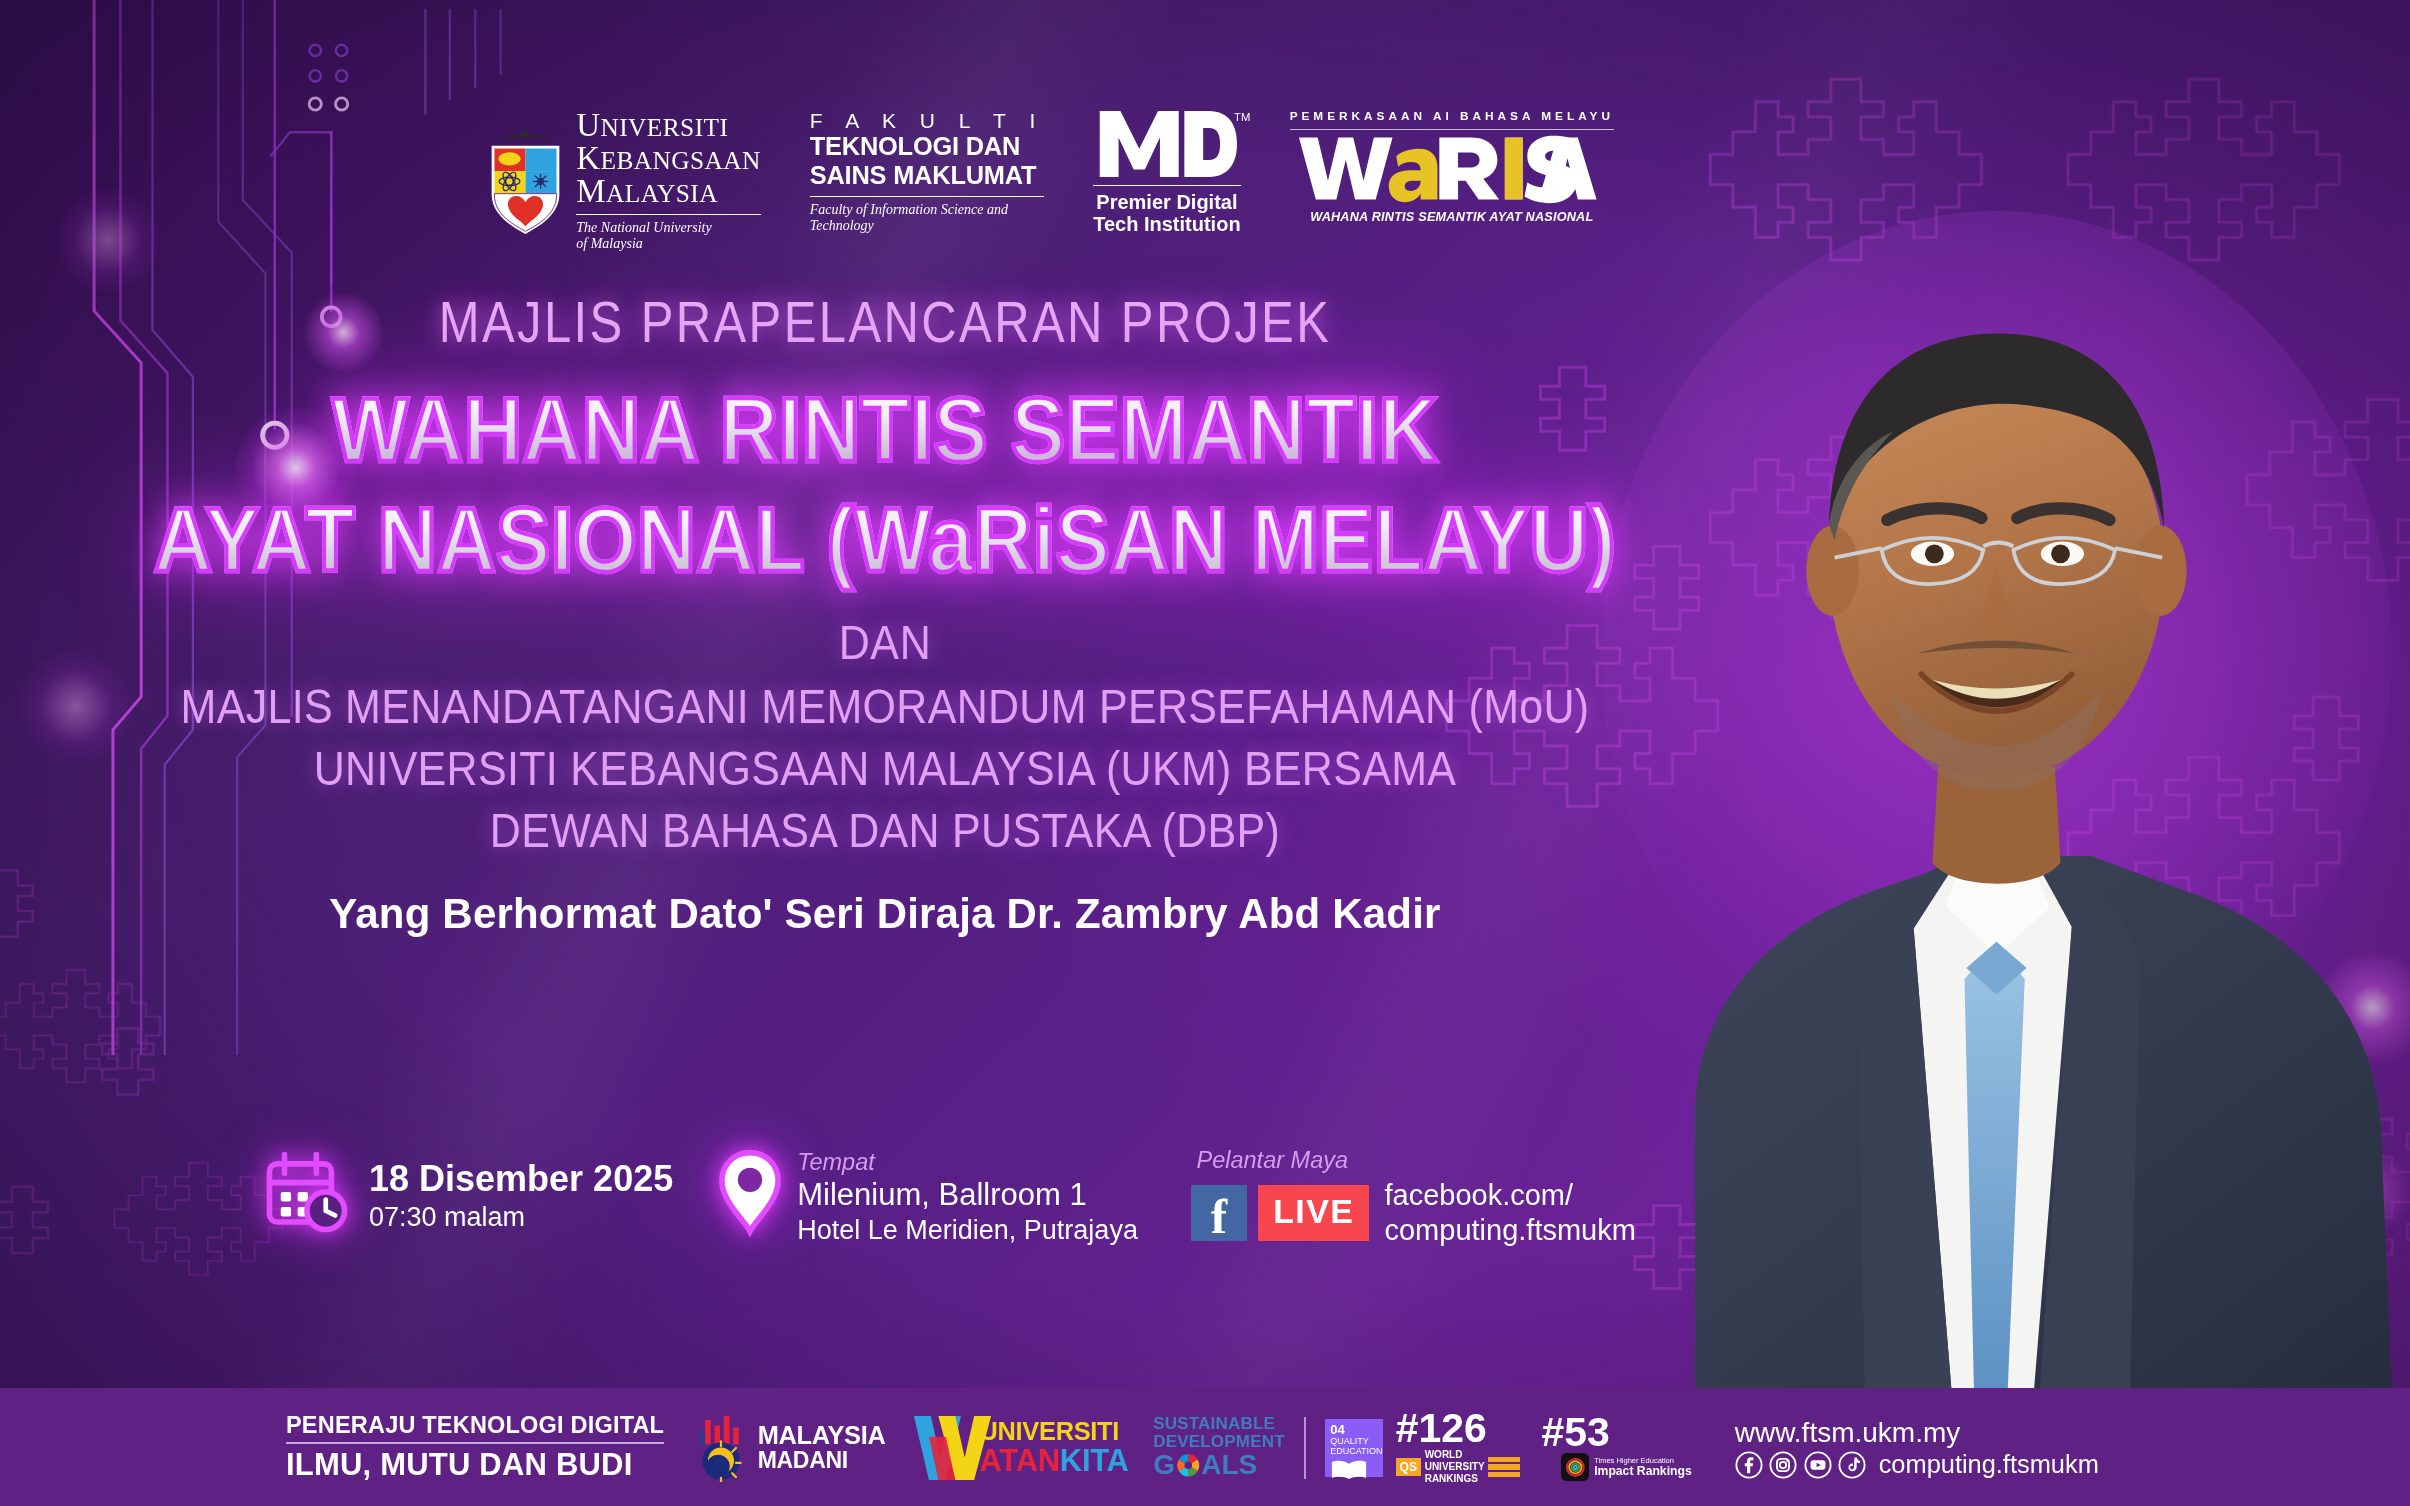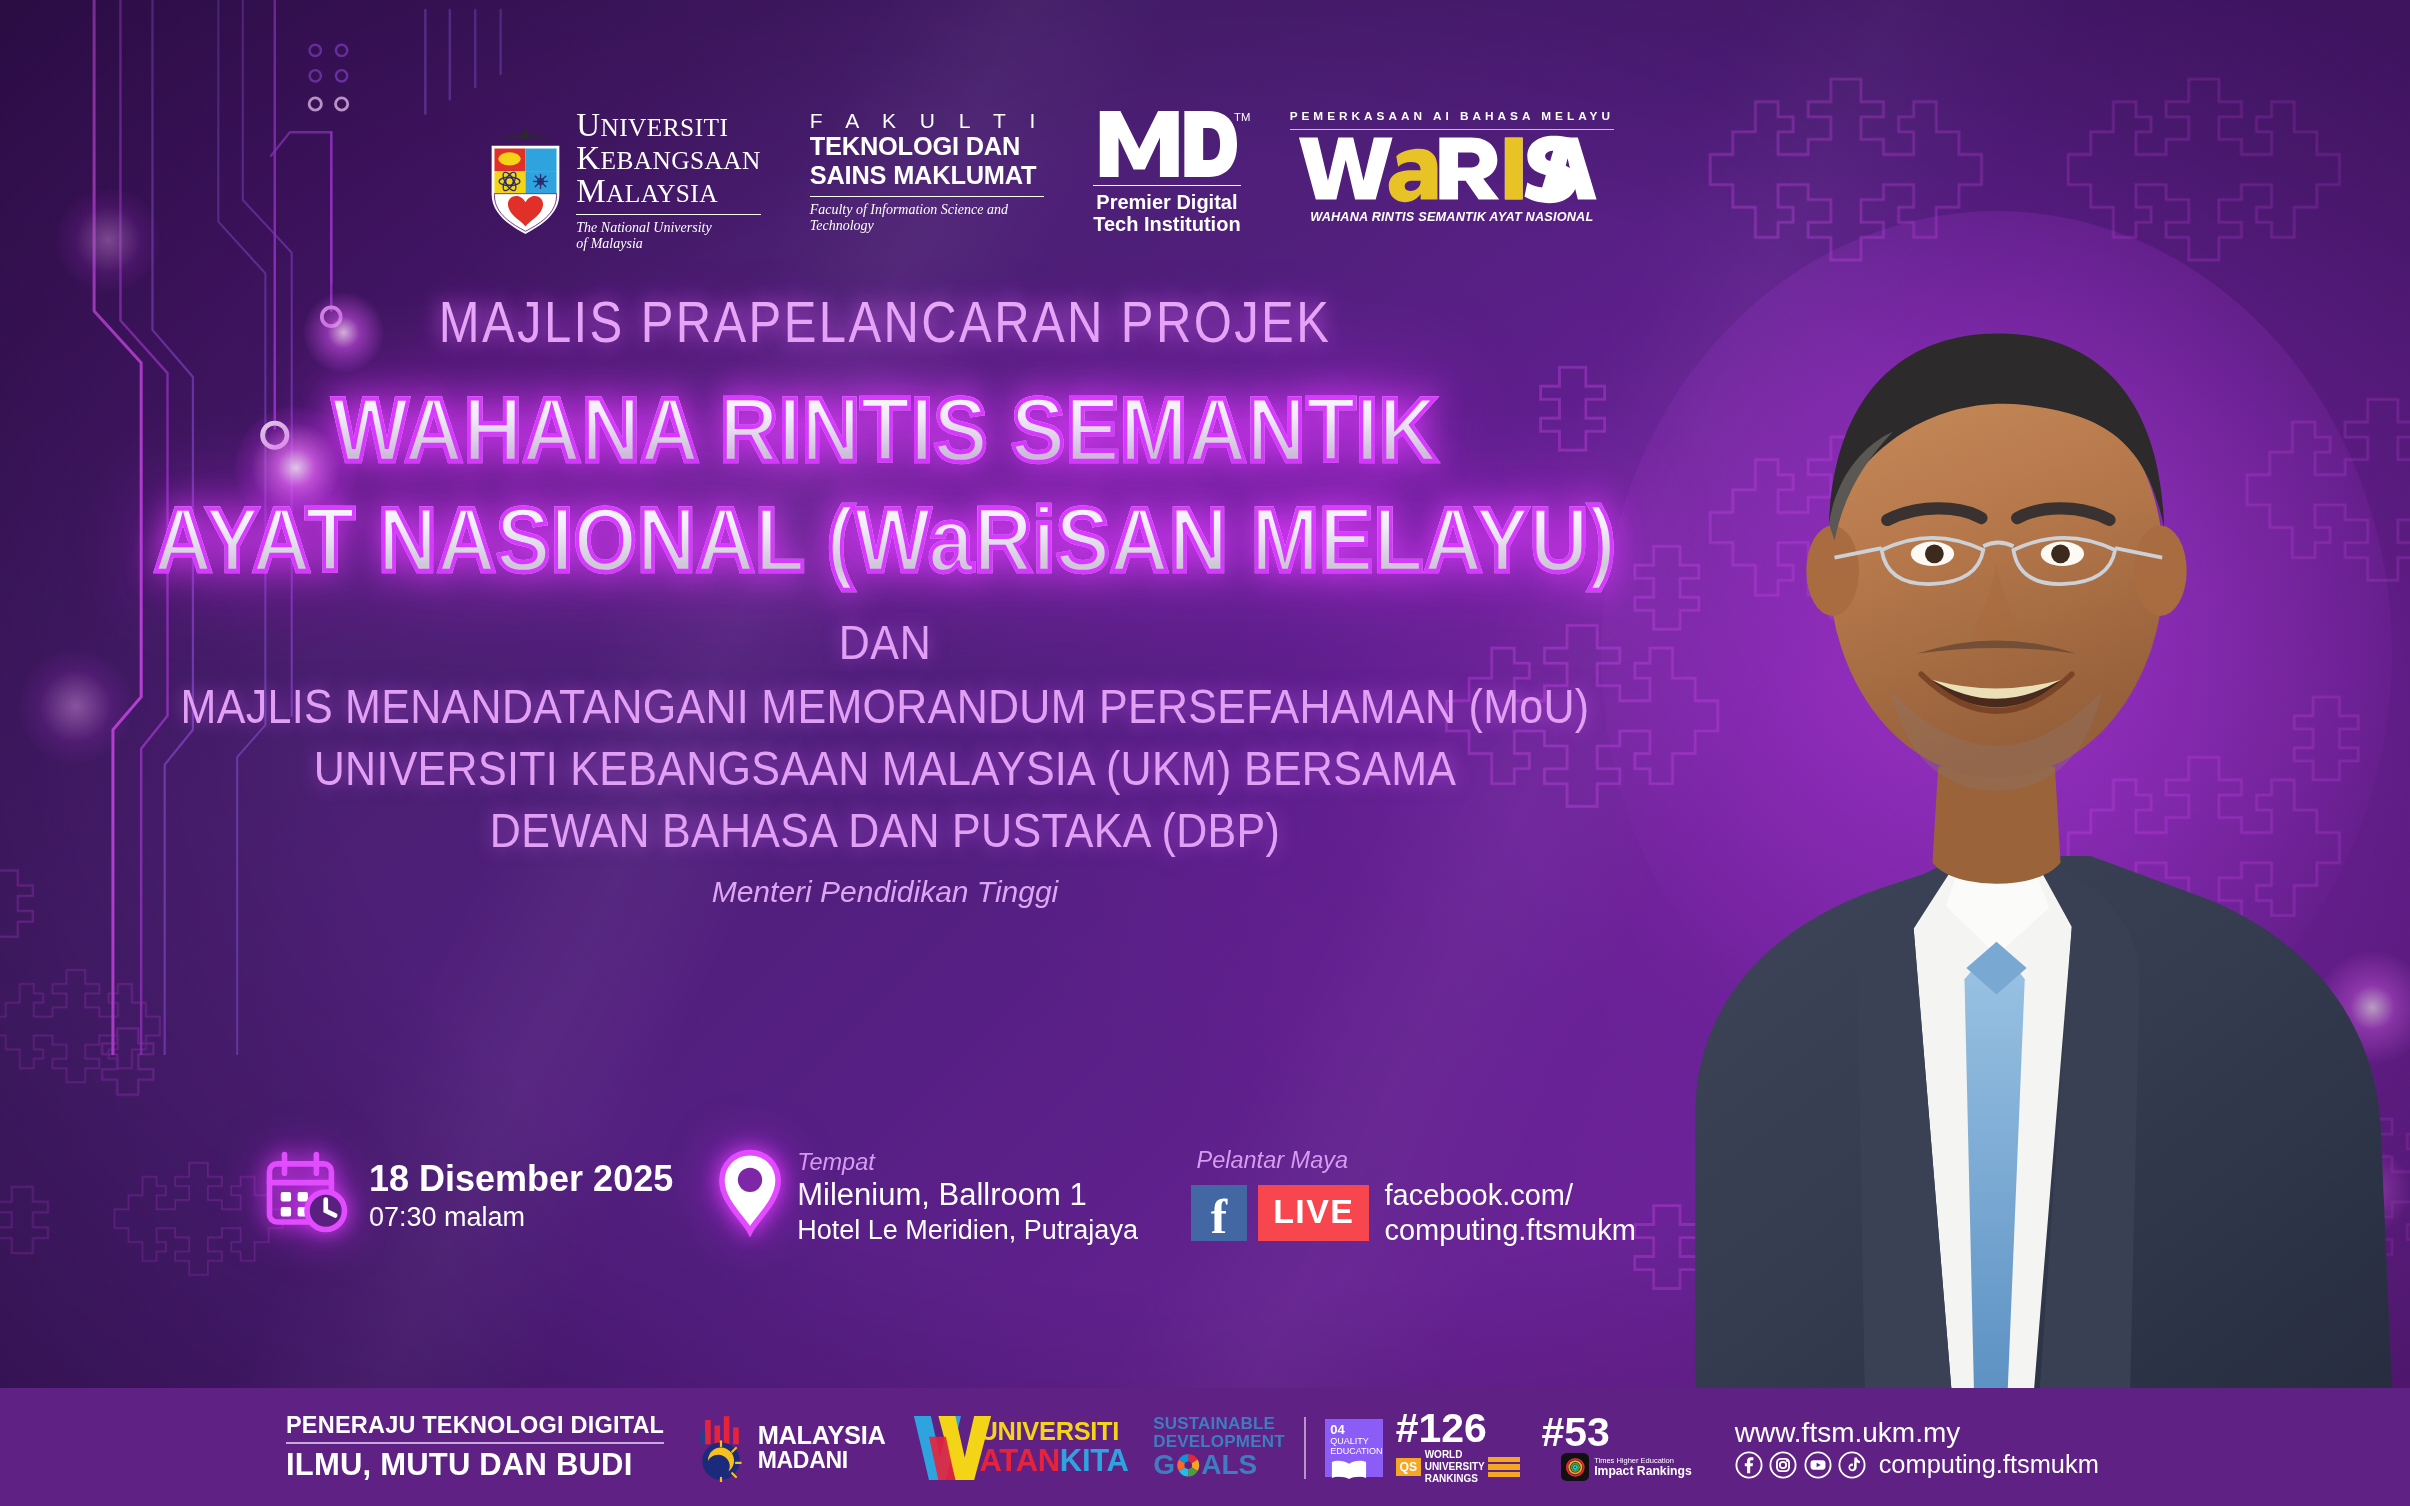--- a/index.html
+++ b/index.html
@@ -364,21 +364,21 @@
     <div class="kicker">MAJLIS PRAPELANCARAN PROJEK</div>
     <div class="title">WAHANA RINTIS SEMANTIK</div>
     <div class="title" style="margin-top:5.6px;">AYAT NASIONAL (WaRiSAN MELAYU)</div>
     <div class="dan">DAN</div>
     <div class="mou">MAJLIS MENANDATANGANI MEMORANDUM PERSEFAHAMAN (MoU)</div>
     <div class="mou" style="margin-top:0;">UNIVERSITI KEBANGSAAN MALAYSIA (UKM) BERSAMA</div>
     <div class="mou" style="margin-top:0;">DEWAN BAHASA DAN PUSTAKA (DBP)</div>
   </div>
 
   <div class="offic">
-    <div class="offic-role">Menteri Pendidikan Tinggi</div>
+    <div class="offic-name">Yang Berhormat Dato' Seri Diraja Dr. Zambry Abd Kadir</div>
   </div>
 
   <div class="info">
 
     <div class="ibox" style="margin-right:43px;">
       <svg class="ico" width="90" height="90" viewBox="0 0 96 96">
         <g stroke="#e24cff" stroke-width="6" fill="none" stroke-linecap="round">
           <rect x="8" y="18" width="66" height="62" rx="8"></rect>
           <path d="M24,8 L24,28"></path>
             <path d="M58,8 L58,28"></path>

